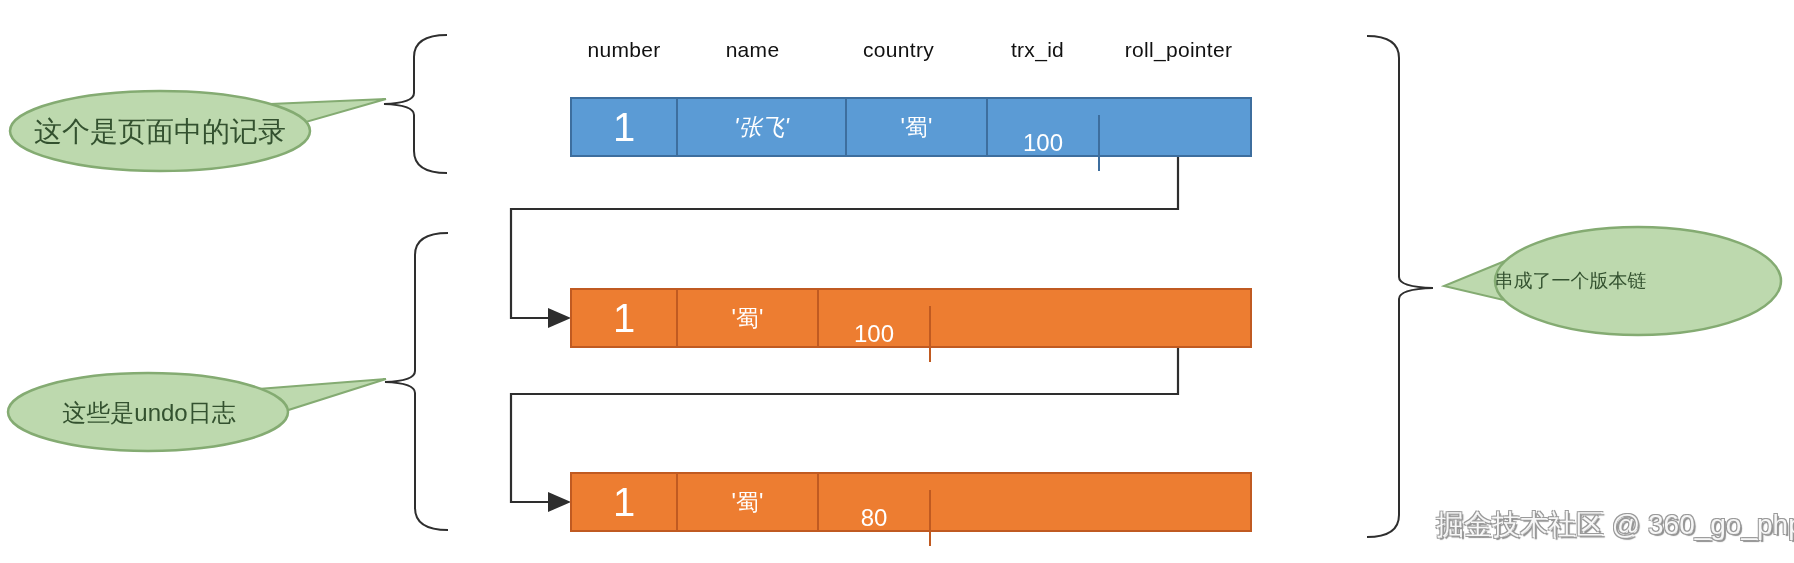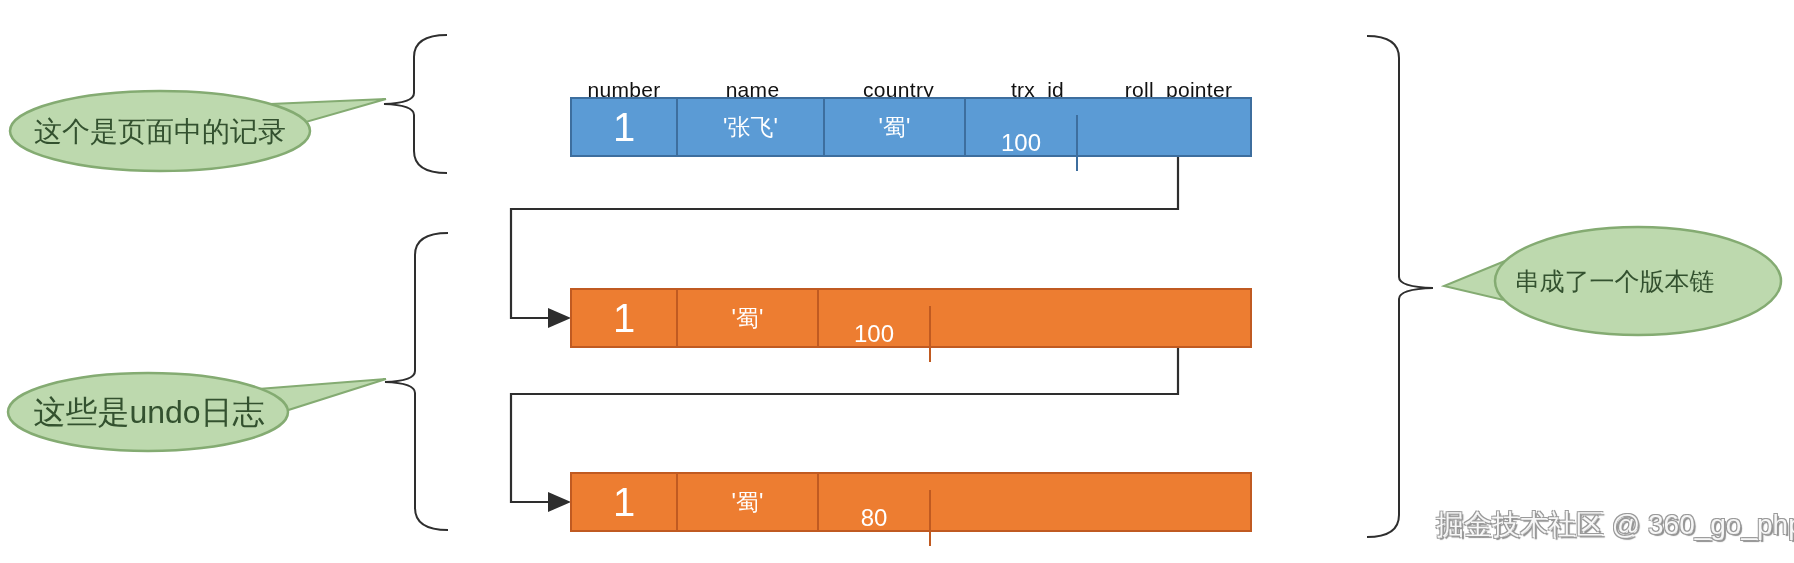--- a/index.html
+++ b/index.html
@@ -10,21 +10,21 @@
   }
   html,body{margin:0;padding:0;background:#ffffff;}
   .canvas{
     position:relative; width:1794px; height:563px; background:#ffffff;
     font-family:"Liberation Sans", sans-serif; overflow:hidden;
   }
   .svg-overlay{position:absolute; left:0; top:0; width:1794px; height:563px;}
   
   .headers{
     position:absolute; left:570px; top:34px; width:682px; height:32px;
-    display:flex; align-items:center;margin-top:40px;
+    display:flex; align-items:center;
   }
   .headers .h{
     text-align:center; font-size:21px; color:var(--header-text); letter-spacing:0.3px;
   }
   .h.c0{width:108px}.h.c1{width:149px}.h.c2{width:143px}.h.c3{width:135px}.h.c4{width:147px}
   
   .row{
     position:absolute; left:570px; width:682px; height:60px;
     display:flex; box-sizing:border-box; color:#ffffff;
   }
@@ -32,32 +32,32 @@
   .row.orange1{top:288px; background:var(--undo-fill); border:2px solid var(--undo-border);}
   .row.orange2{top:472px; background:var(--undo-fill); border:2px solid var(--undo-border);}
   .cell{
     box-sizing:border-box; display:flex; align-items:center; justify-content:center;
     height:100%;
   }
   .row.blue .cell{border-right:2px solid var(--record-border);}
   .row.orange1 .cell, .row.orange2 .cell{border-right:2px solid var(--undo-border);}
   .cell:last-child{border-right:none !important;}
   .cell.c0{width:106px; font-size:40px; font-weight:400;}
-  .cell.c1{width:147px; font-size:23px;}
+  .cell.c1{width:169px; font-size:23px;font-style:italic;}
   .cell.c2{width:141px; font-size:23px;}
   .cell.c3{width:112px; font-size:24px;margin-top:16px;}
   .cell.c4{width:145px;}
   
   .callout-text{
     position:absolute; display:flex; align-items:center; justify-content:center;
     color:var(--bubble-text); text-align:center;
   }
   .callout-text.b1{left:10px;  top:93px;  width:300px; height:78px; font-size:28px;}
-  .callout-text.b2{left:8px;   top:374px; width:282px; height:77px; font-size:32px;}
-  .callout-text.b3{left:1472px;top:228px; width:285px; height:106px; font-size:25px;}
+  .callout-text.b2{left:8px;   top:374px; width:282px; height:77px; font-size:24px;}
+  .callout-text.b3{left:1428px;top:228px; width:285px; height:106px; font-size:19px;}
   
   .watermark{
     position:absolute; left:1436px; top:506px; width:356px; height:46px;
     font-size:28px; color:#f7f7f7; white-space:nowrap;
     text-shadow:-1px -1px 0 #9a9a9a, 1px -1px 0 #9a9a9a, -1px 1px 0 #9a9a9a,
                  2px 2px 1px #8d8d8d;
   }
 </style>
 </head>
 <body>

